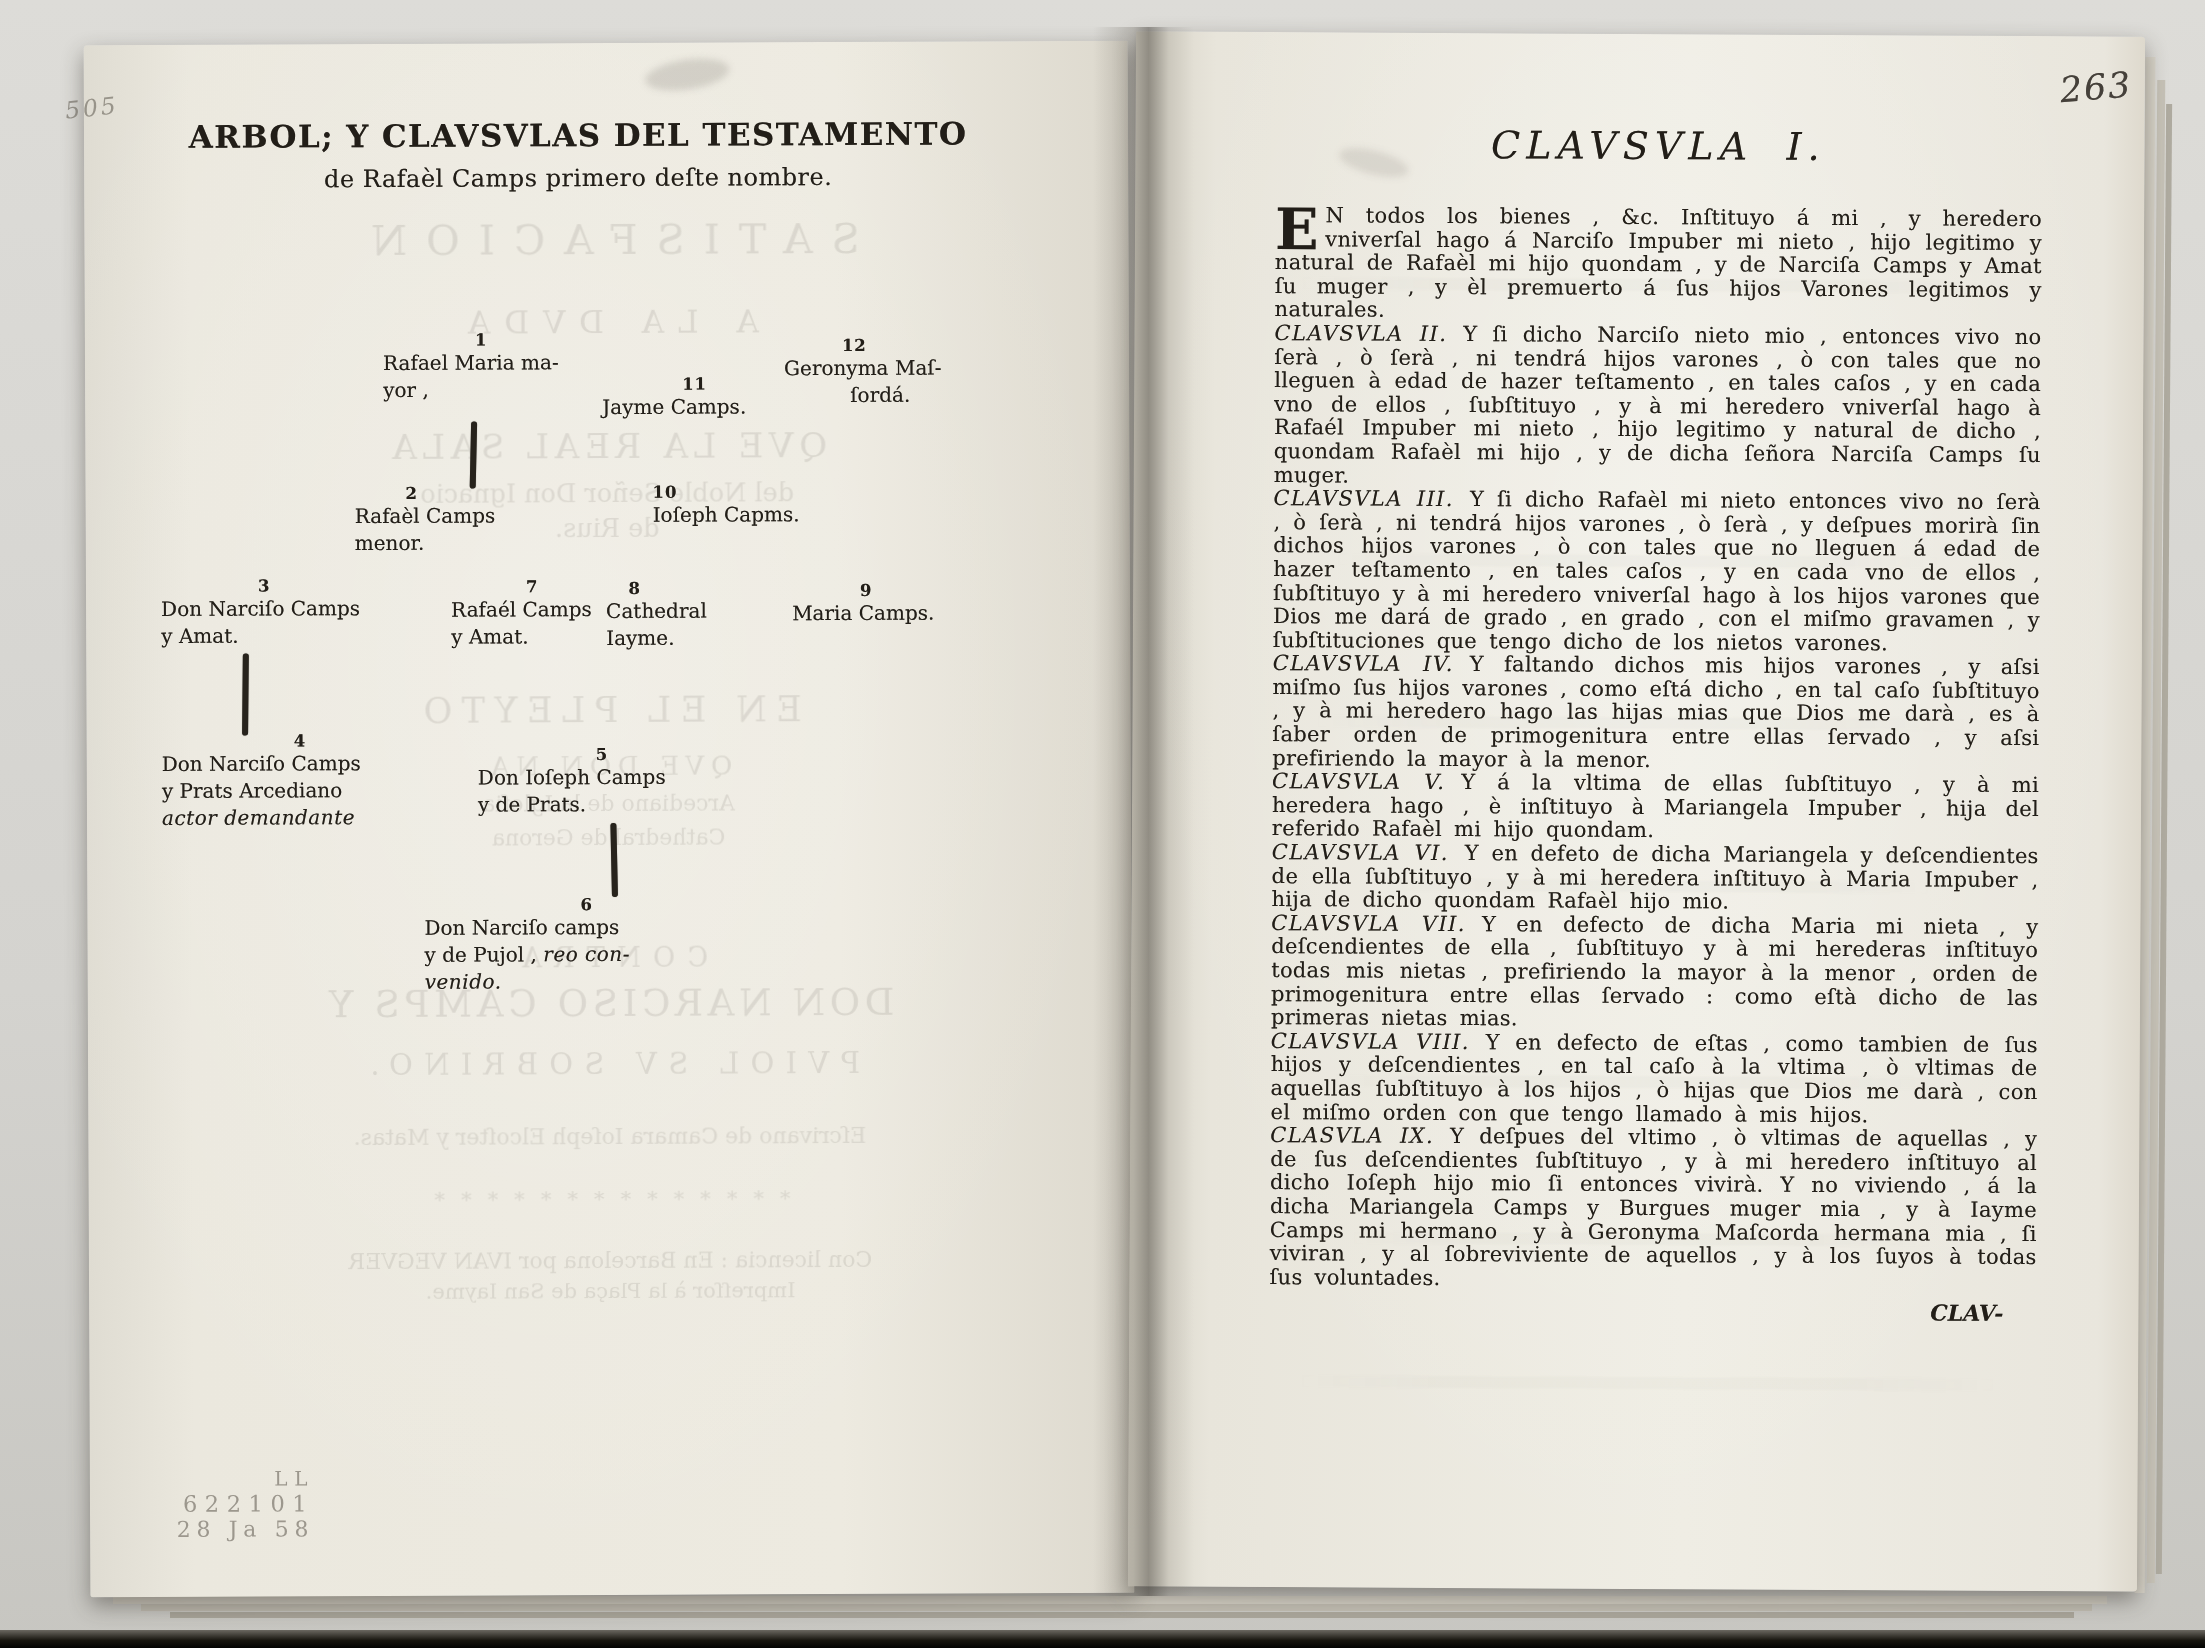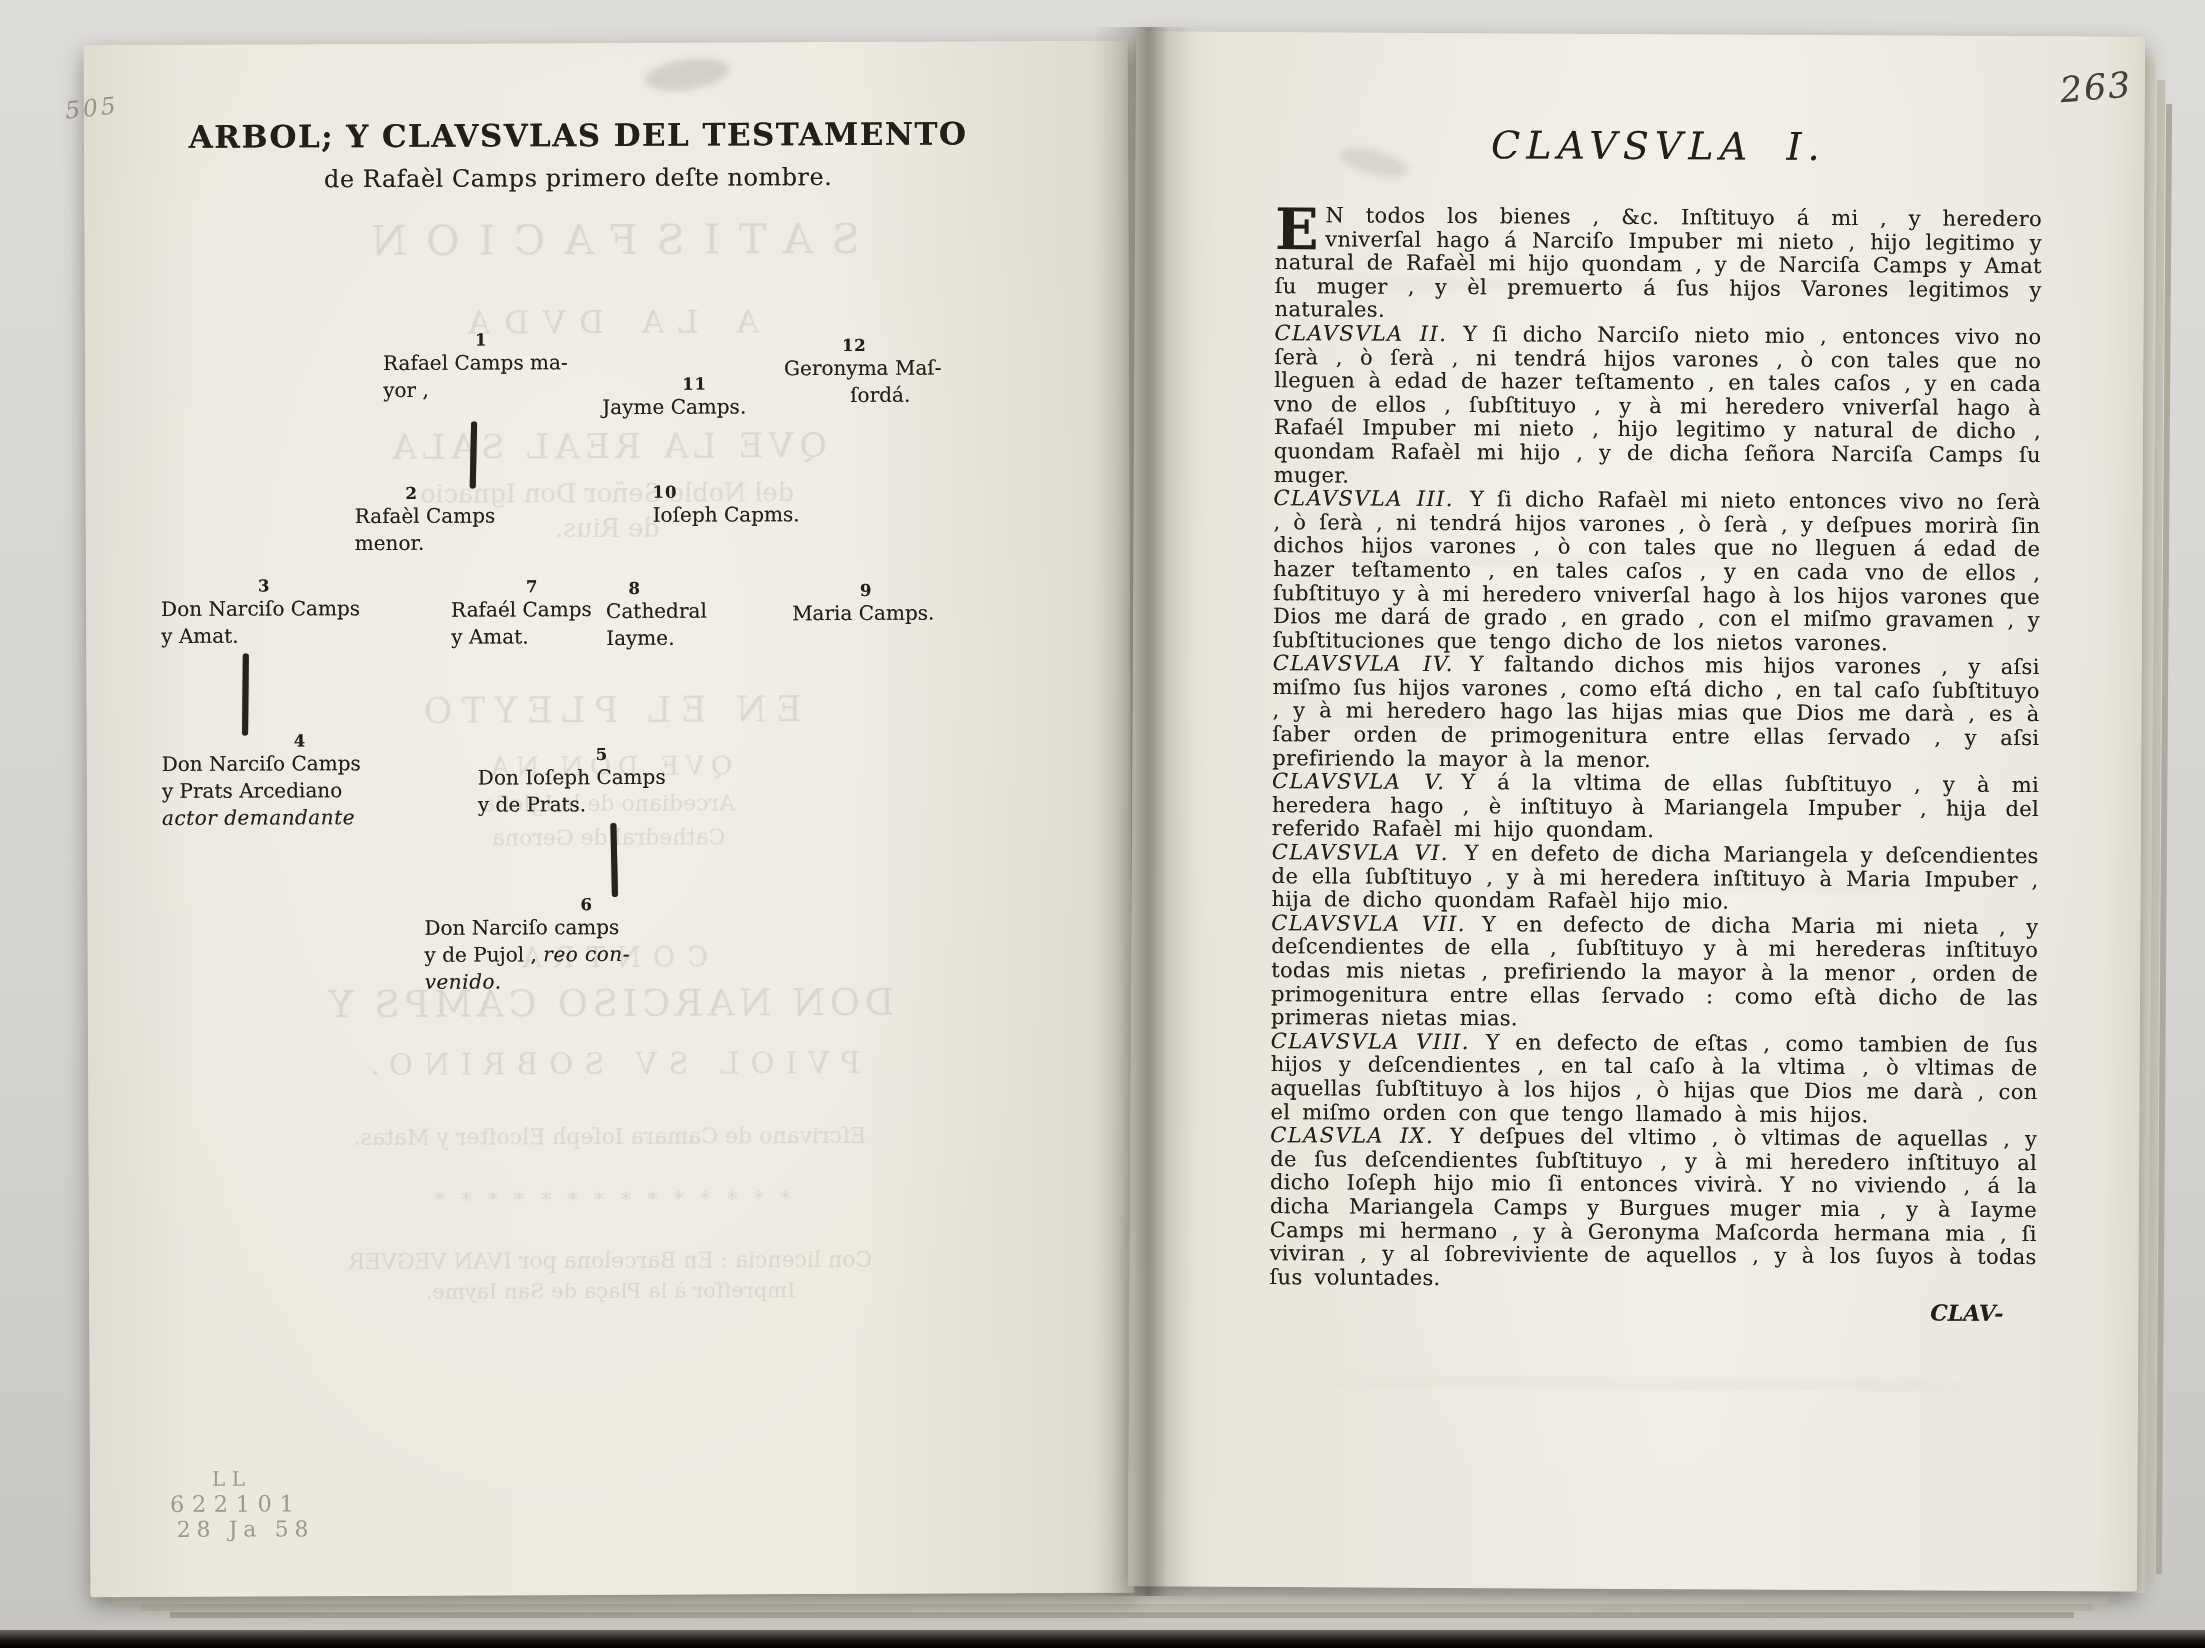--- a/index.html
+++ b/index.html
@@ -46,21 +46,21 @@
   .ghost{position:absolute;left:28px;top:0;width:987px;height:1552px;transform:scaleX(-1);
     pointer-events:none;filter:blur(0.6px);}
   .gline{position:absolute;left:0;right:0;text-align:center;color:#6d685d;opacity:.15;white-space:nowrap;}
 
   .bleed{position:absolute;left:0;top:0;width:100%;height:100%;pointer-events:none;filter:blur(1.4px);}
   .bbar{position:absolute;height:12.3px;background:linear-gradient(90deg,rgba(110,104,92,0),rgba(110,104,92,.5) 20%,rgba(110,104,92,.5) 80%,rgba(110,104,92,0));opacity:.07;}
 
   .hand505{position:absolute;left:65px;top:94px;z-index:5;font-style:italic;font-size:23.6px;
     color:#5d584e;opacity:.55;transform:rotate(-6deg);letter-spacing:2.8px;}
   .pencil{position:absolute;color:#8f8a80;opacity:.85;}
-  .pencil div{white-space:nowrap;}
+  .pencil div{white-space:nowrap;text-align:right;}
 
   .folio{position:absolute;left:924px;top:31px;font-size:35px;font-style:italic;color:#45403a;
     transform:rotate(-5deg);letter-spacing:1.9px;text-shadow:0 0 0.5px rgba(60,55,48,.5);}
   .heading{position:absolute;left:140px;top:90px;width:766px;text-align:center;
     font-style:italic;font-size:38px;letter-spacing:0.16em;word-spacing:0.4em;white-space:nowrap;}
   .bodycol{position:absolute;left:140px;top:172px;width:767px;}
   .para{margin:0;text-align:justify;font-size:21px;line-height:23.6px;word-spacing:0.24em;letter-spacing:0.015em;}
   .lead{font-style:italic;letter-spacing:1.4px;margin-right:16px;}
   .dropcap{float:left;font-size:57px;line-height:44px;padding:2.8px 6.6px 0 0;font-weight:bold;}
   .catchword{margin-top:6.6px;text-align:right;padding-right:33px;font-style:italic;font-weight:bold;font-size:22px;}
@@ -100,21 +100,21 @@
       <div class="gline" style="top:1236px;font-size:21px;">Impreſſor à la Plaça de San Iayme.</div>
     </div>
 
     <div class="smudge" style="left:561px;top:17px;width:85px;height:30px;background:rgba(70,64,54,.16);transform:rotate(-8deg);"></div>
 
     <div class="title1 ink">ARBOL; Y CLAVSVLAS DEL TESTAMENTO</div>
     <div class="title2 ink">de Rafaèl Camps primero deſte nombre.</div>
 
     <div class="tnode ink" style="left:298px;top:287px;">
       <div class="tnum" style="margin-left:92px;">1</div>
-      <div class="tline">Rafael Camps ma-</div>
+      <div class="tline">Rafael Maria ma-</div>
       <div class="tline">yor ,</div>
     </div>
     <div class="tnode ink" style="left:517px;top:284px;">
       <div class="tnum" style="margin-left:80px;margin-top:48px;">11</div>
       <div class="tline">Jayme Camps.</div>
     </div>
     <div class="tnode ink" style="left:699px;top:294px;">
       <div class="tnum" style="margin-left:58px;">12</div>
       <div class="tline">Geronyma Maſ-</div>
       <div class="tline" style="margin-left:66px;">ſordá.</div>

